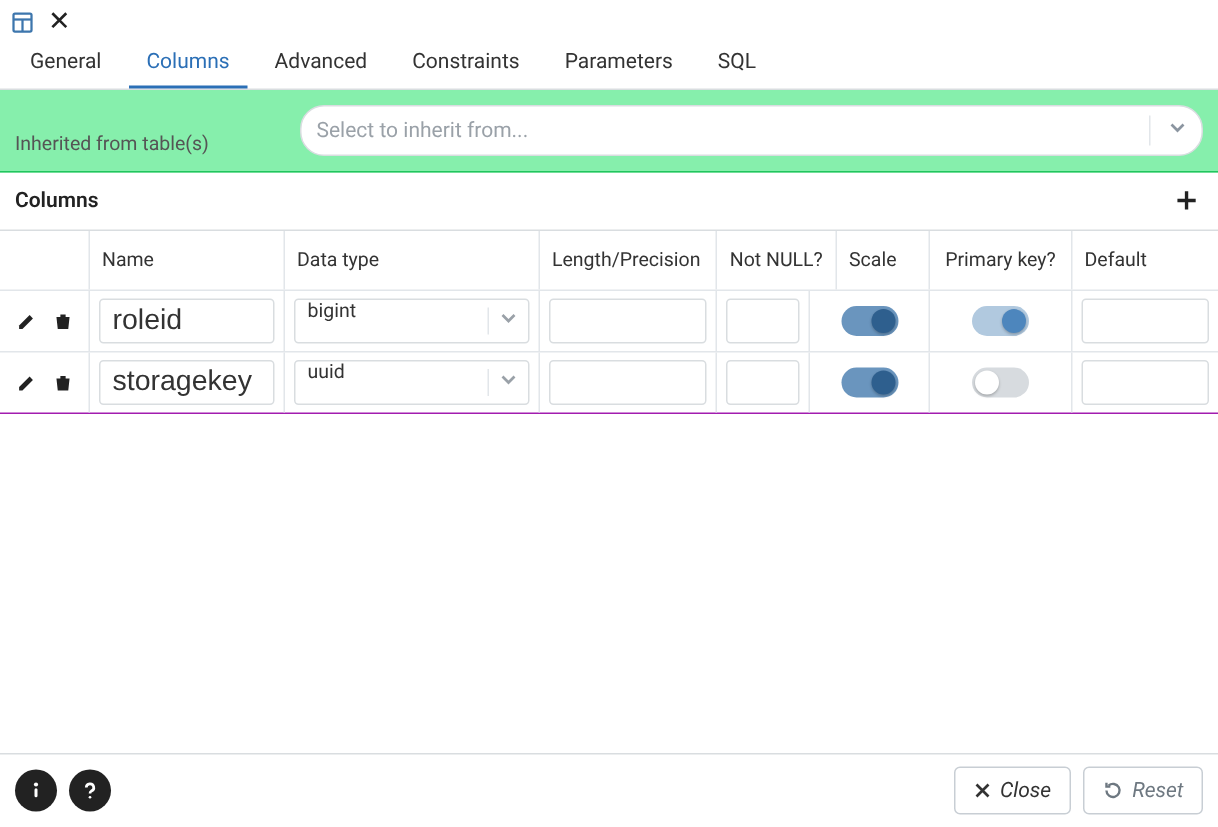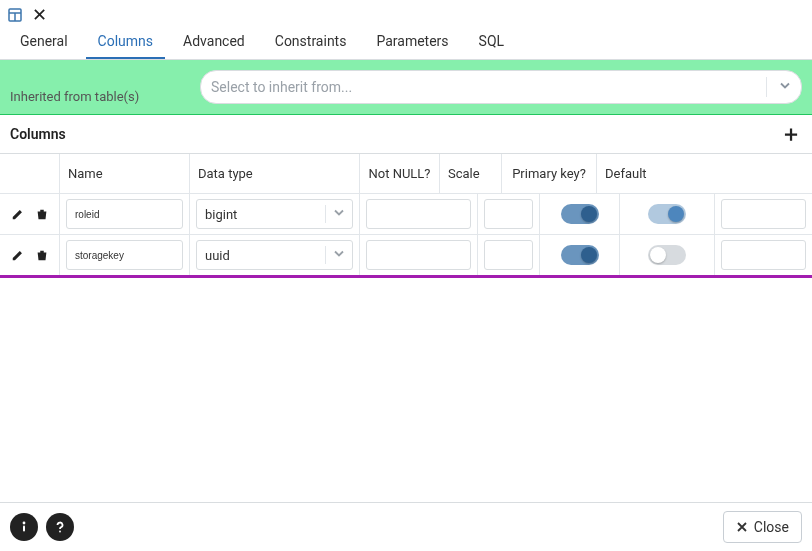--- a/index.html
+++ b/index.html
@@ -84,21 +84,21 @@
     align-items: center;
     justify-content: space-between;
     padding: 8px 10px;
     font-size: 14px;
     font-weight: 600;
     color: #222;
   }
   .add-btn { cursor:pointer; font-size:22px; line-height:1; color:#222; }
   .grid {
     border-top: 1px solid #d9dde0;
-    border-bottom: 3px solid #a21caf;
+    border-bottom: 1px solid #a21caf;
   }
   .row {
     display: flex;
     border-bottom: 1px solid #e2e6ea;
     min-height: 40px;
     align-items: stretch;
   }
   .row:last-child { border-bottom: none; }
   .hdr .cell {
     font-size: 13px; color: #333; font-weight: 400;
@@ -123,34 +123,34 @@
   .icon-btn {
     width: 18px; height: 18px; display:flex; align-items:center; justify-content:center;
     cursor:pointer; color:#222;
   }
   .txt-input {
     width: 100%;
     height: 30px;
     border: 1px solid #d9dde0;
     border-radius: 3px;
     padding: 0 8px;
-    font-size: 10px;
+    font-size: 19px;
     color:#333;
     background:#fff;
   }
   .select-wrap {
     width: 100%;
     height: 30px;
     border: 1px solid #d9dde0;
     border-radius: 3px;
     padding: 0 8px;
     font-size: 13px;
     color:#333;
     background:#fff;
-    display:flex; align-items:center; position:relative; cursor:pointer;
+    display:flex; position:relative; cursor:pointer;
   }
   .select-wrap .sep {
     position:absolute; right:26px; top:5px; bottom:5px; width:1px; background:#e2e6ea;
   }
   .select-wrap .chev {
     position:absolute; right:7px; top:50%; transform:translateY(-50%); color:#9aa1a8;
   }
   .toggle {
     width: 38px; height: 20px; border-radius: 10px; position: relative; cursor:pointer;
   }
@@ -183,21 +183,21 @@
   .footer .spacer { flex:1; }
   .circ {
     width:28px; height:28px; border-radius:50%; background:#222; color:#fff;
     display:flex; align-items:center; justify-content:center; cursor:pointer;
     font-size:15px;
   }
   .circ svg { width:16px; height:16px; }
   .btn {
     height:32px; border:1px solid #c8ced4; background:#fff; border-radius:4px;
     padding: 0 12px; display:flex; align-items:center; gap:6px; font-size:14px;
-    color:#333; cursor:pointer;
+    color:#333; cursor:pointer;font-style:italic;
   }
   .btn.primary {
     background:#5e9dd8; border-color:#5e9dd8; color:#fff;
   }
   .btn .ico { display:flex; }
   .chev-svg { width:12px;height:12px;}
 </style>
 </head>
 <body>
 
@@ -240,20 +240,21 @@
   <span>Columns</span>
   <span class="add-btn">＋</span>
 </div>
 
 <div class="grid">
 
   <div class="row hdr">
     <div class="cell c-actions"></div>
     <div class="cell c-name">Name</div>
     <div class="cell c-type">Data type</div>
+    <div class="cell c-len">Length/Precision</div>
     <div class="cell c-nn">Not NULL?</div>
     <div class="cell c-scale">Scale</div>
     <div class="cell c-pk">Primary key?</div>
     <div class="cell c-def">Default</div>
   </div>
 
   <div class="row">
     <div class="cell c-actions">
       <span class="icon-btn">
         <svg width="14" height="14" viewBox="0 0 16 16">
@@ -367,13 +368,22 @@
   </div>
   <div class="spacer"></div>
   <div class="btn">
     <span class="ico">
       <svg width="12" height="12" viewBox="0 0 12 12">
           <path d="M2 2 L10 10 M10 2 L2 10" stroke="#333" stroke-width="1.8"></path>
         </svg>
     </span>
     <span>Close</span>
   </div>
+  <div class="btn">
+    <span class="ico">
+      <svg width="14" height="14" viewBox="0 0 16 16" fill="none" stroke="#6e7881" stroke-width="1.8">
+          <path d="M3 8a5 5 0 1 0 1.6-3.7"></path>
+          <path d="M3 2v3h3"></path>
+        </svg>
+    </span>
+    <span style="color:#6e7881">Reset</span>
+  </div>
 </div>
 
 </body></html>

